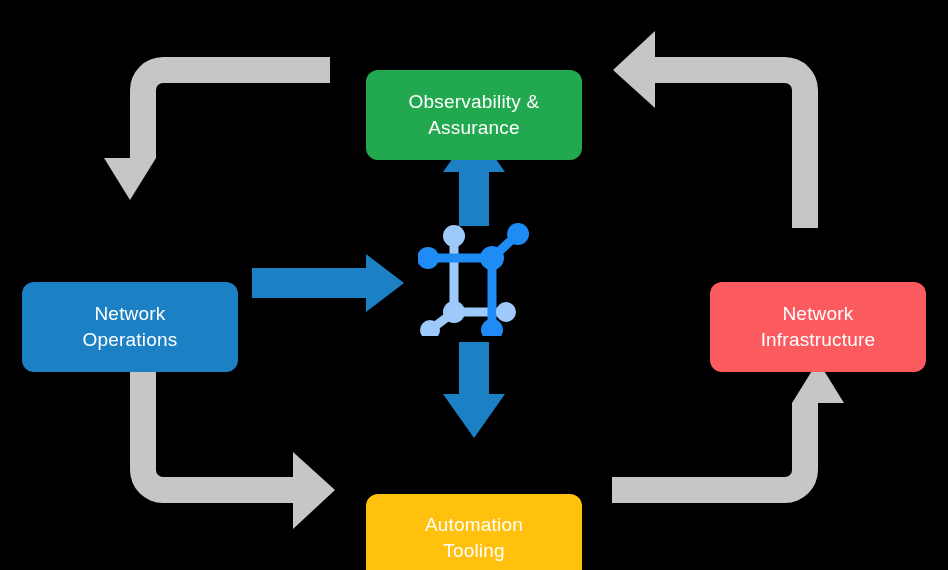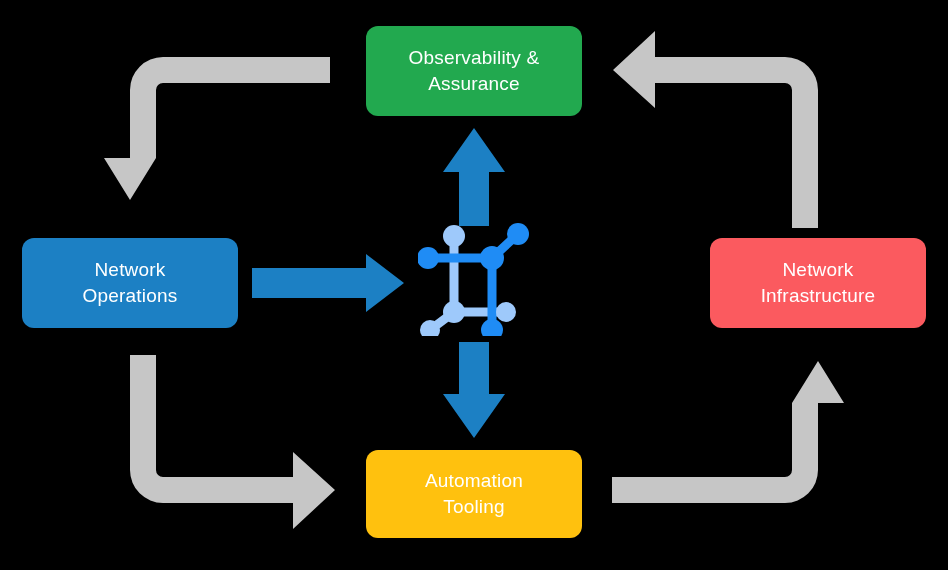--- a/index.html
+++ b/index.html
@@ -18,20 +18,21 @@
     justify-content:center;
     text-align:center;
     color:#ffffff;
     font-size:19px;
     line-height:1.35;
     font-weight:400;
     letter-spacing:.2px;
     white-space:pre-line;
     box-sizing:border-box;
     padding:4px 10px;
+    margin-top:44px;
   }
   #box-observability{ left:366px; top:26px;  width:216px; height:90px;  background:#22a94f; }
   #box-operations  { left:22px;  top:238px; width:216px; height:90px;  background:#1c80c4; }
   #box-infrastructure{left:710px;top:238px; width:216px; height:90px;  background:#fb5a5f; }
   #box-automation  { left:366px; top:450px; width:216px; height:88px;  background:#ffc10e; }
 
   #net-icon{
     position:absolute;
     left:418px; top:218px;
     width:112px; height:118px;

